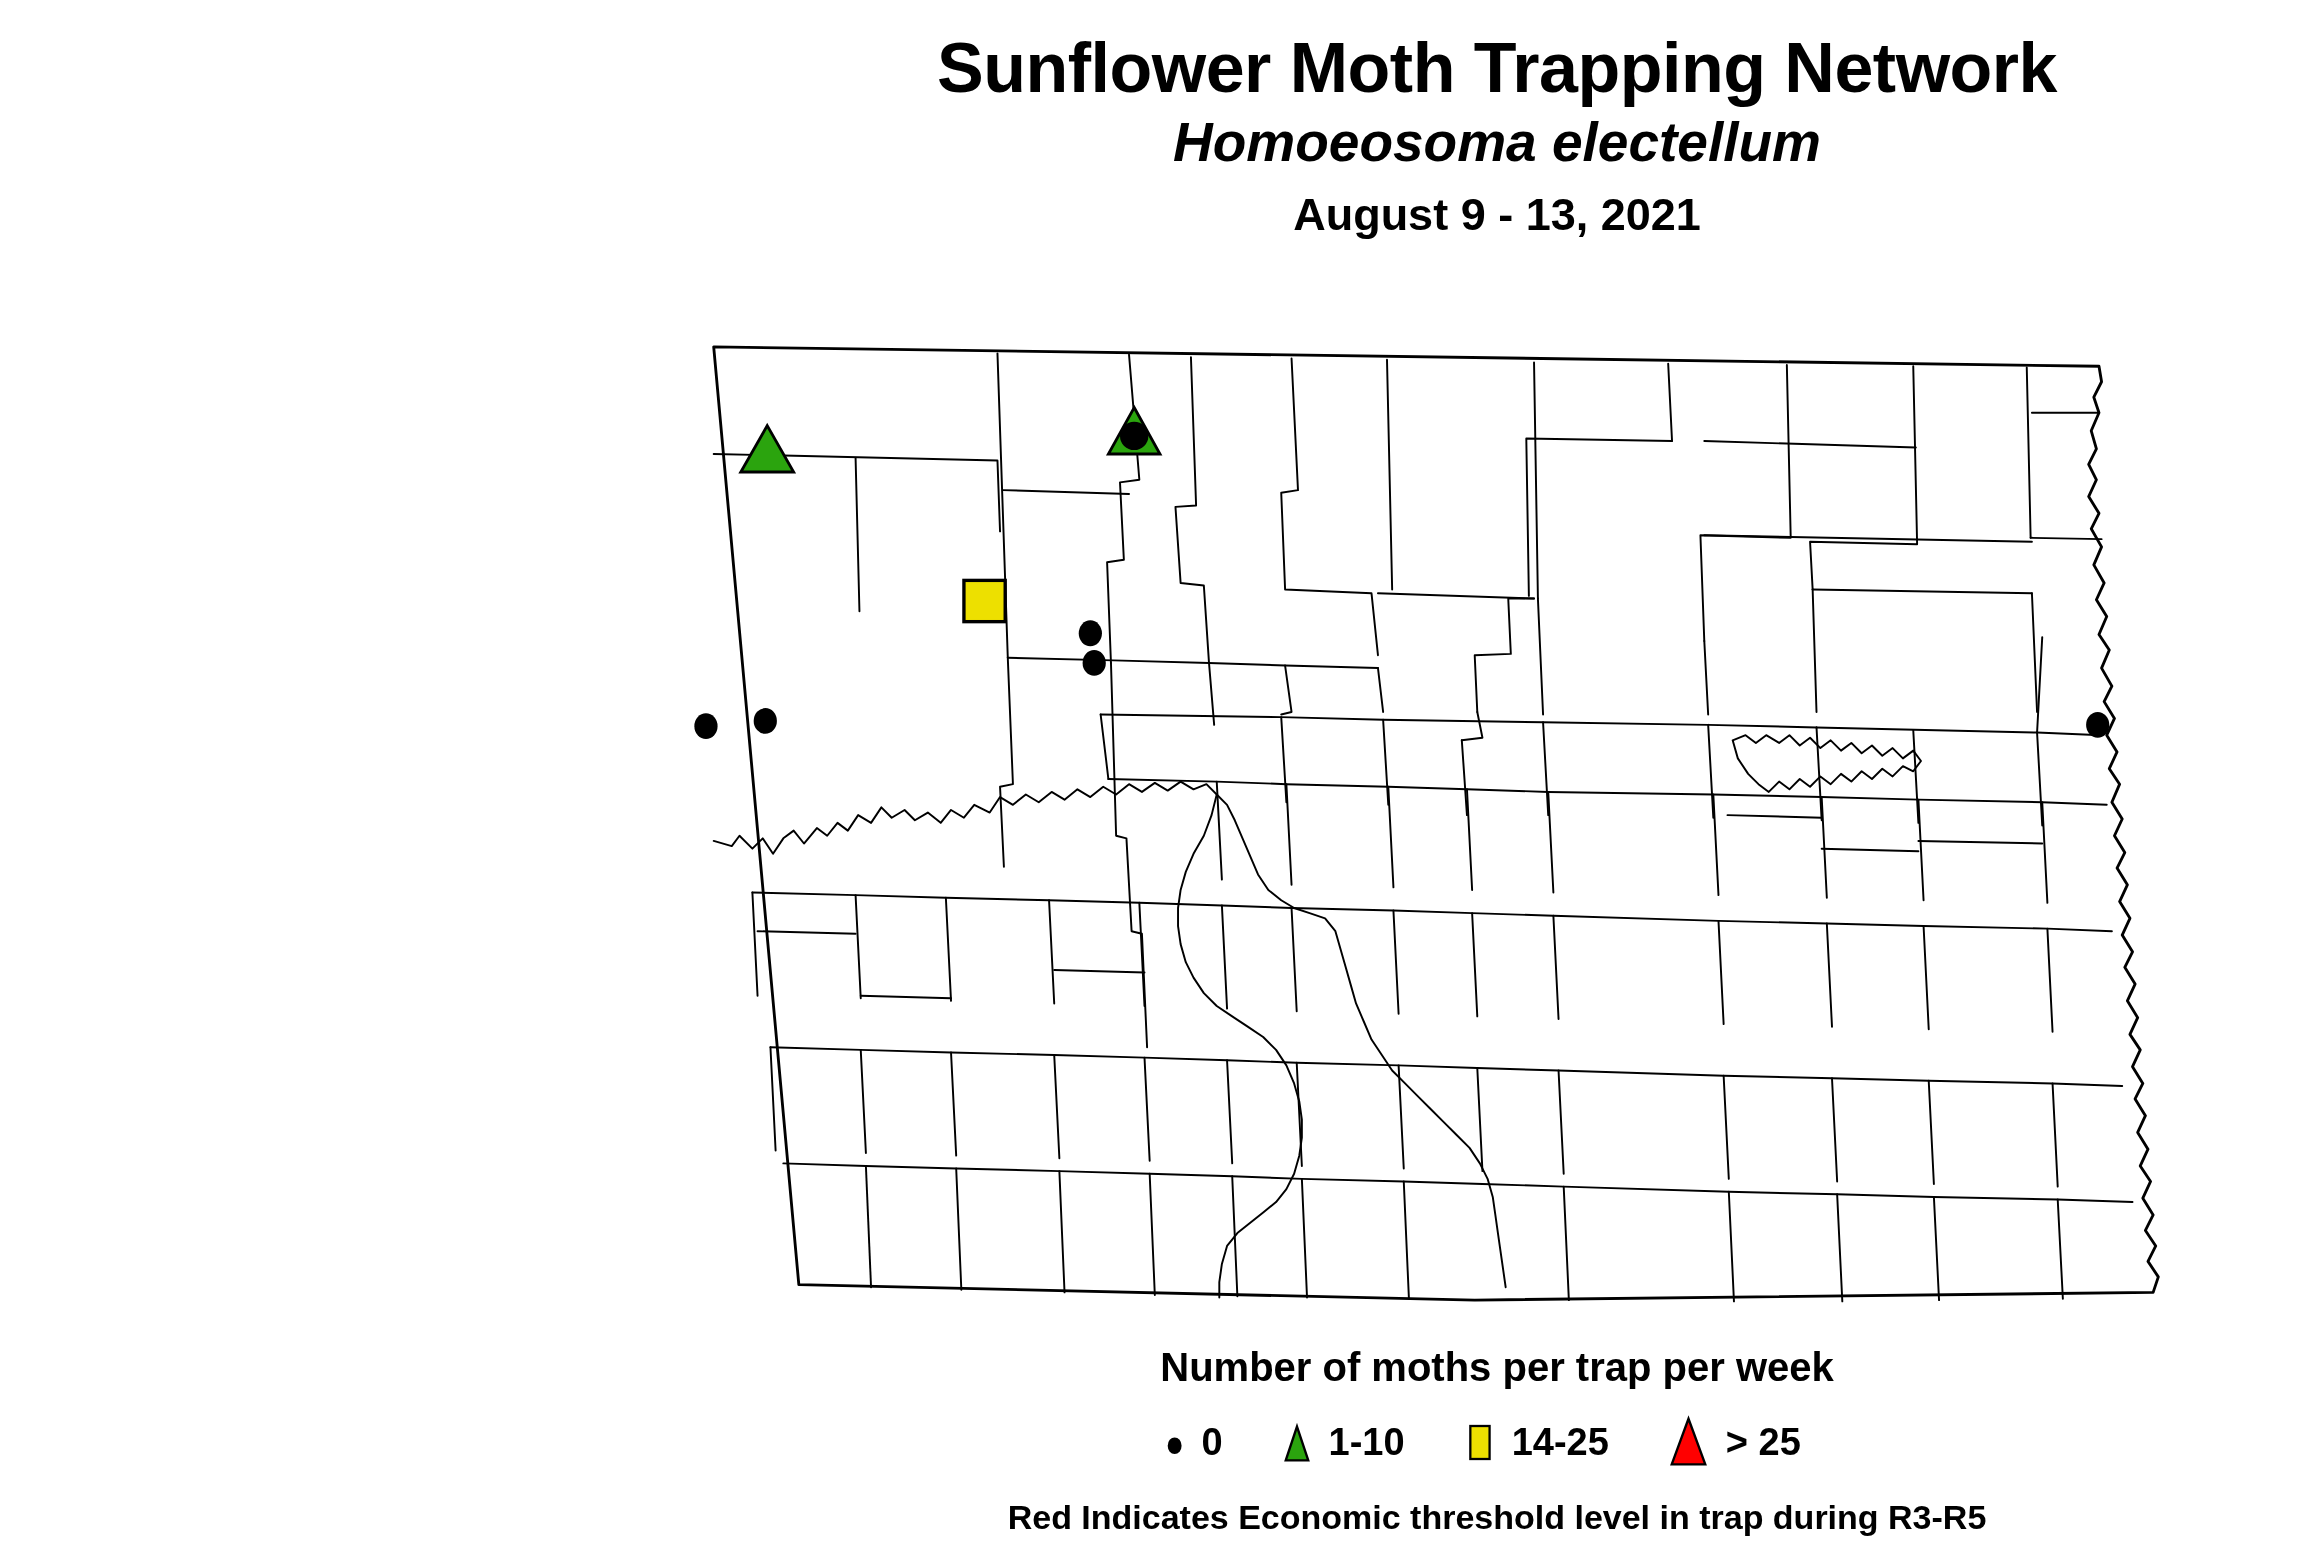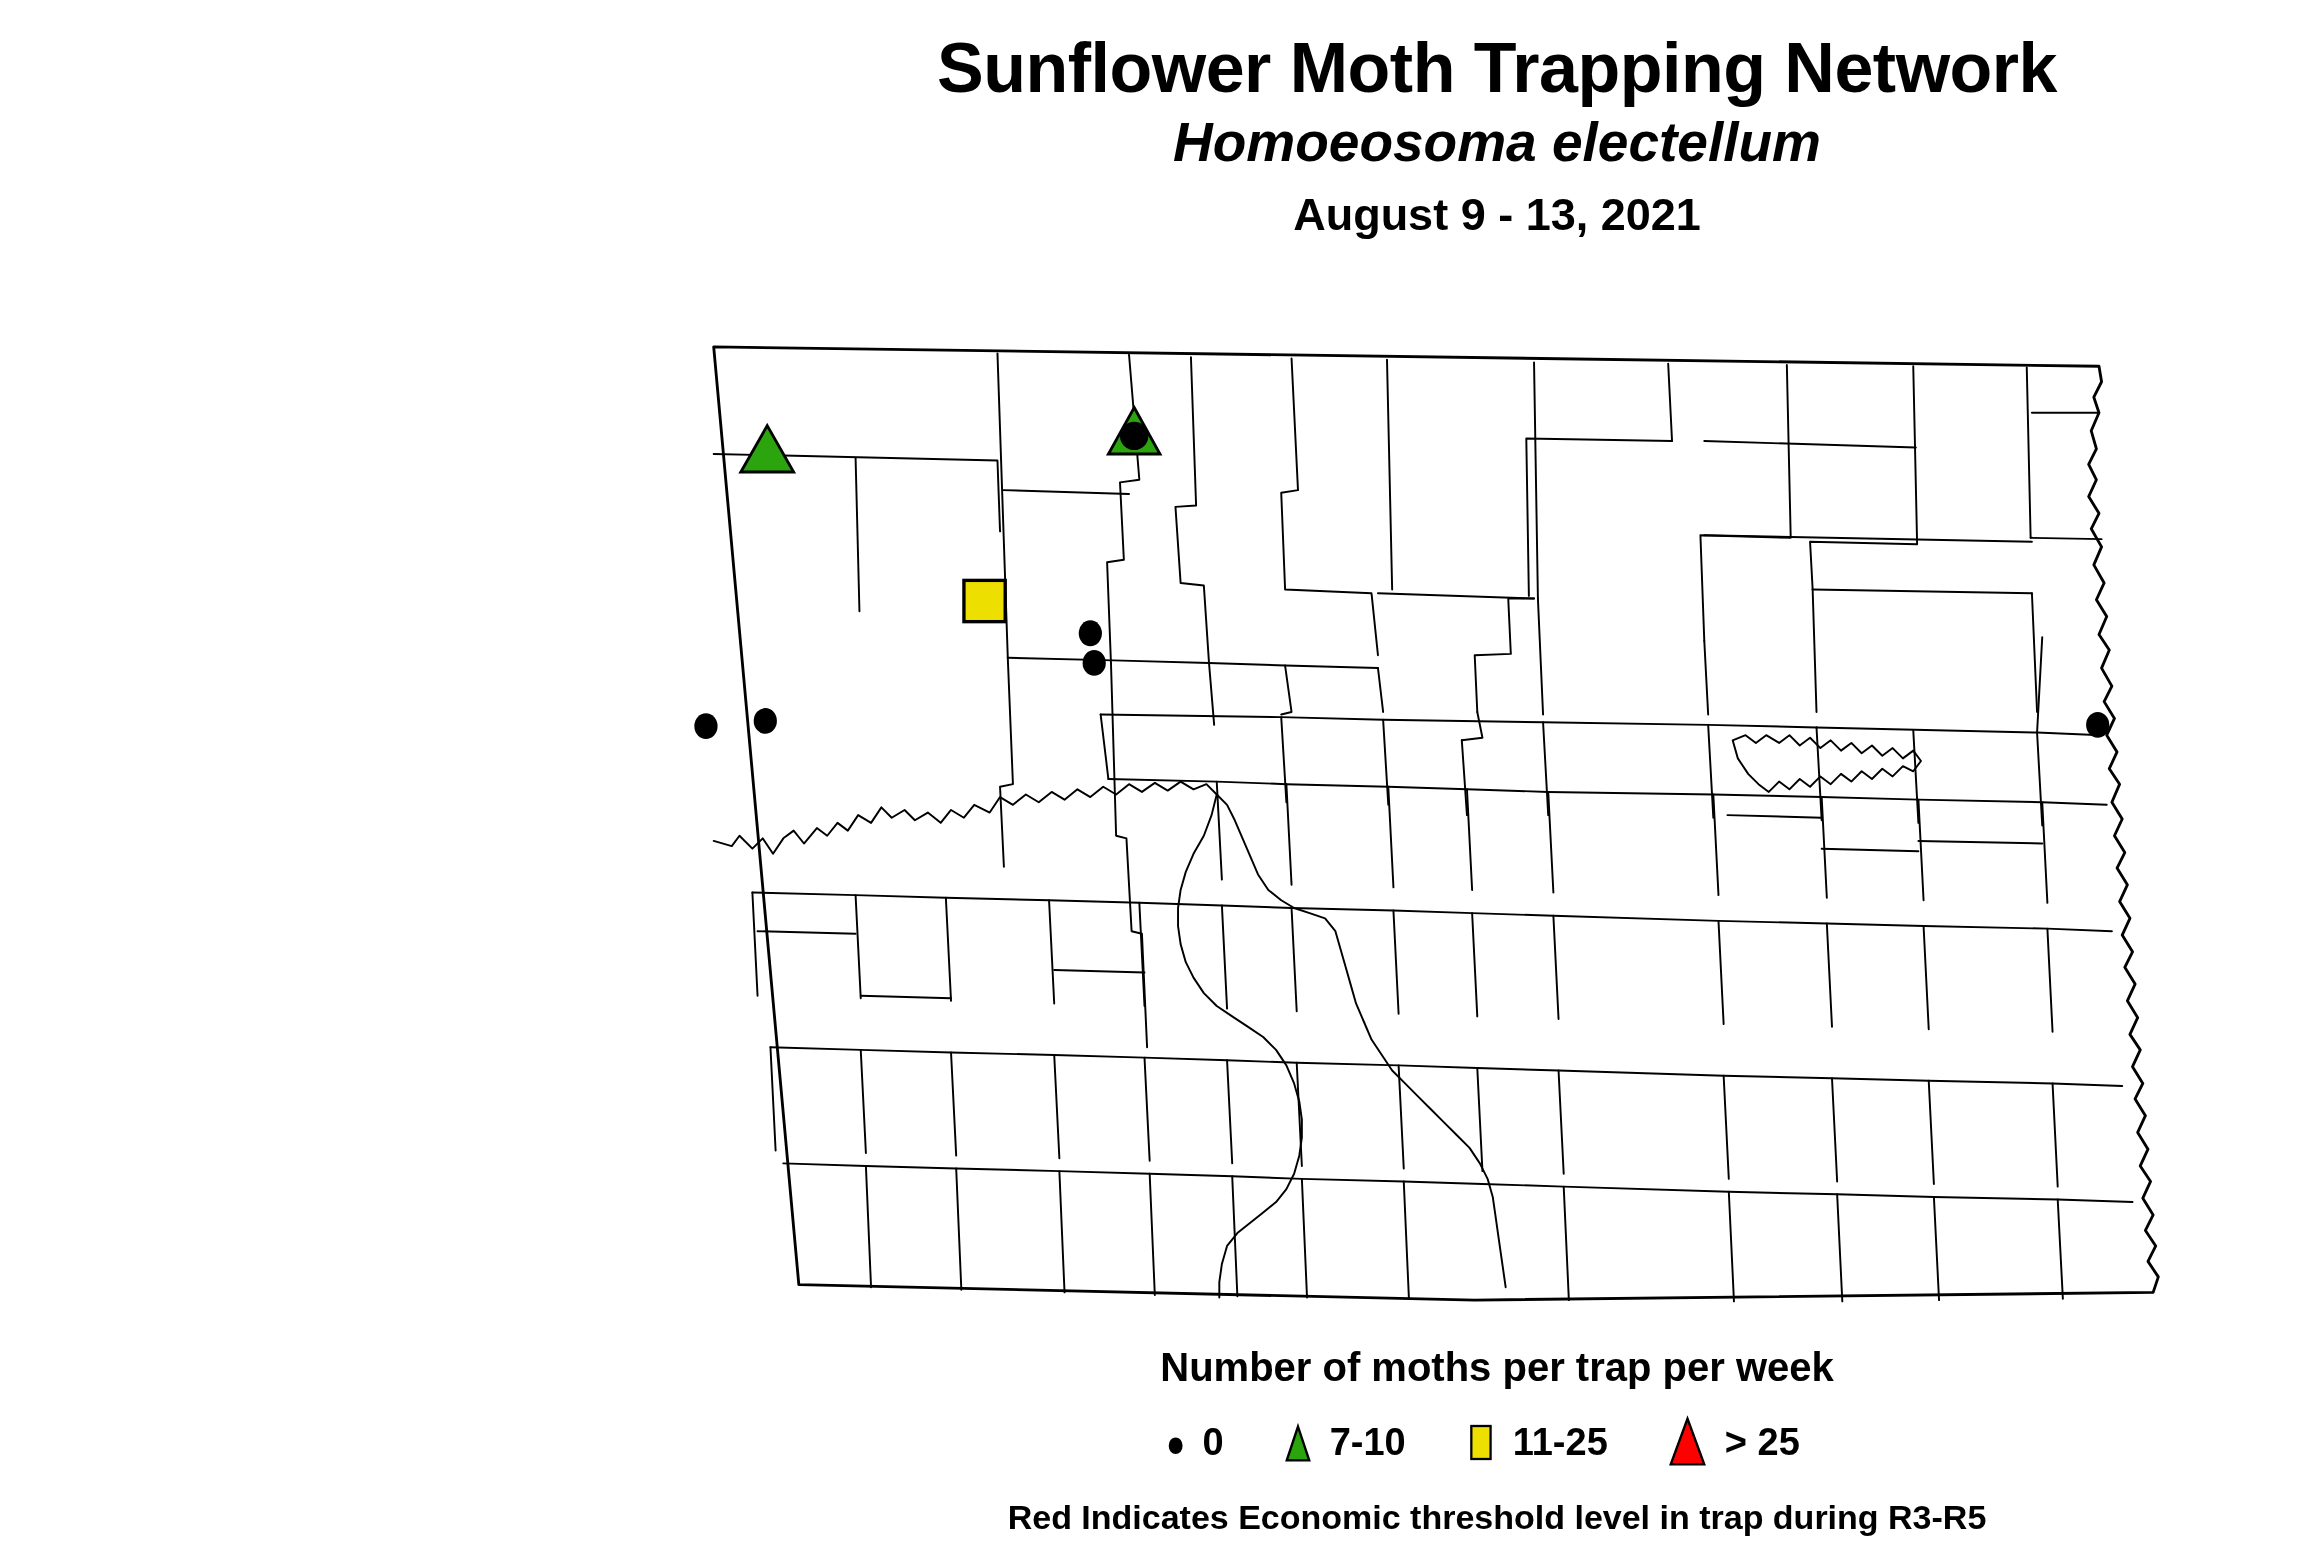--- a/index.html
+++ b/index.html
@@ -319,30 +319,30 @@
         </span>
         <span class="legend-label">0</span>
       </div>
 
       <div class="legend-item">
         <span class="legend-sym">
           <svg width="32" height="45" viewBox="0 0 68 96">
             <polygon points="34,14 58,86 10,86" fill="#2BA40E" stroke="#000000" stroke-width="5"></polygon>
           </svg>
         </span>
-        <span class="legend-label">7-10</span>
+        <span class="legend-label">1-10</span>
       </div>
 
       <div class="legend-item">
         <span class="legend-sym">
           <svg width="33" height="45" viewBox="0 0 72 96">
             <rect x="16" y="12" width="42" height="72" fill="#EDE000" stroke="#000000" stroke-width="5"></rect>
           </svg>
         </span>
-        <span class="legend-label">11-25</span>
+        <span class="legend-label">14-25</span>
       </div>
 
       <div class="legend-item">
         <span class="legend-sym">
           <svg width="43" height="55" viewBox="0 0 92 118">
             <polygon points="46,8 82,106 10,106" fill="#FF0000" stroke="#000000" stroke-width="5"></polygon>
           </svg>
         </span>
         <span class="legend-label">&gt; 25</span>
       </div>

